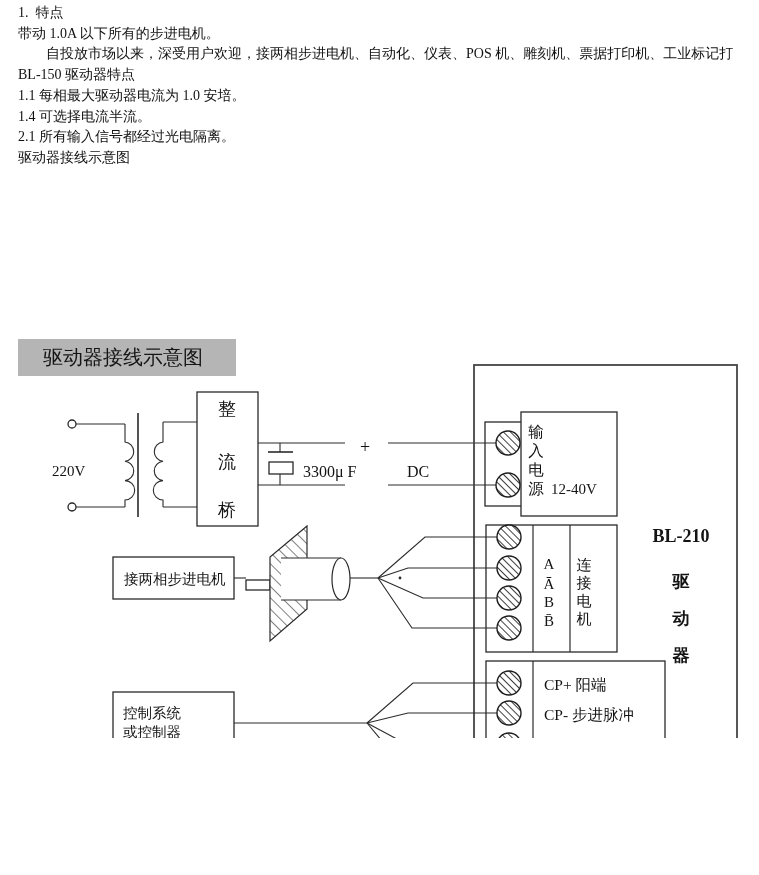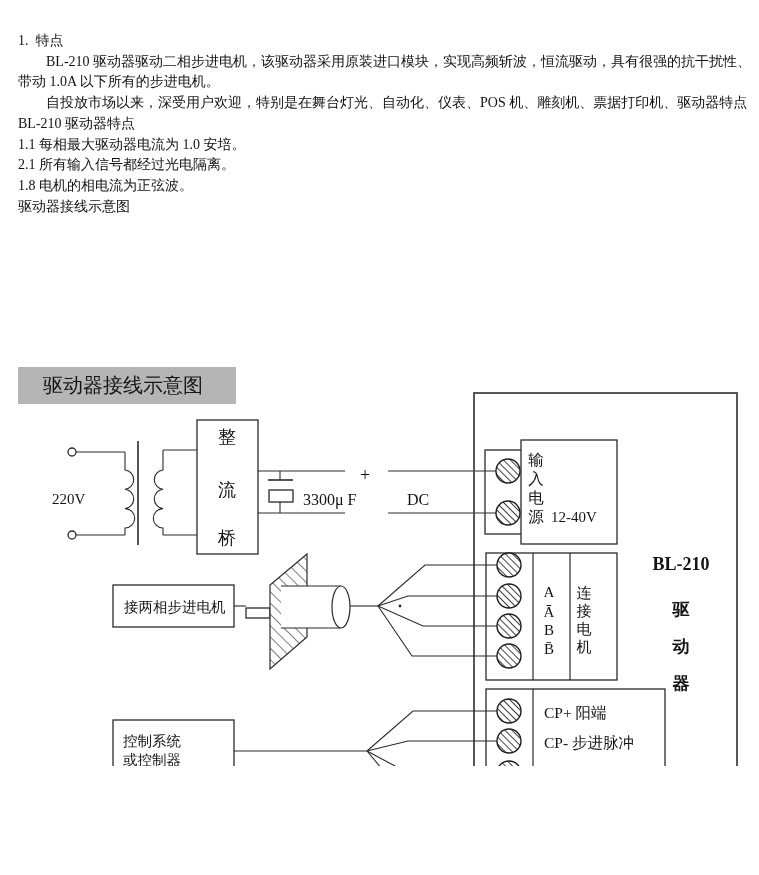--- a/index.html
+++ b/index.html
@@ -1,43 +1,42 @@
 <!DOCTYPE html>
 <html><head>
 <meta charset="utf-8">
 <style>
   html,body{margin:0;padding:0;background:#ffffff;}
   .page{position:relative;width:759px;height:738px;background:#ffffff;overflow:hidden;
-        font-family:"Liberation Serif","DejaVu Serif",serif;color:#111;margin-top:28px;}
+        font-family:"Liberation Serif","DejaVu Serif",serif;color:#111;}
   .doc{position:absolute;left:18px;top:3px;width:740px;font-size:14px;line-height:20.7px;}
   .doc .ln{white-space:pre;}
   .fig-title{position:absolute;left:18px;top:339px;width:218px;height:37px;background:#b5b5b5;
              box-sizing:border-box;padding-left:25px;font-size:20px;line-height:37px;color:#151515;}
   svg.diagram{position:absolute;left:0;top:0;}
   svg text{font-family:"Liberation Serif","DejaVu Serif",serif;fill:#141414;}
   .wire{stroke:#2a2a2a;stroke-width:1.1;fill:none;}
   .boxln{stroke:#2a2a2a;stroke-width:1.3;fill:#ffffff;}
   .boxln2{stroke:#2a2a2a;stroke-width:1.3;fill:none;}
   .outer{stroke:#454545;stroke-width:1.8;fill:none;}
   .term{stroke:#1d1d1d;stroke-width:1.4;}
 </style>
 </head>
 <body>
 
 <div class="page">
 
   <div class="doc">
     <div class="ln">1.  特点</div>
-    <div class="ln">　　BL-210 驱动器驱动二相步进电机，该驱动器采用原装进口模块，实现高频斩波，恒流驱动，具有很强的抗干扰性、</div>
     <div class="ln">带动 1.0A 以下所有的步进电机。</div>
-    <div class="ln">　　自投放市场以来，深受用户欢迎，特别是在舞台灯光、自动化、仪表、POS 机、雕刻机、票据打印机、驱动器特点</div>
-    <div class="ln">BL-210 驱动器特点</div>
+    <div class="ln">　　自投放市场以来，深受用户欢迎，接两相步进电机、自动化、仪表、POS 机、雕刻机、票据打印机、工业标记打</div>
+    <div class="ln">BL-150 驱动器特点</div>
     <div class="ln">1.1 每相最大驱动器电流为 1.0 安培。</div>
+    <div class="ln">1.4 可选择电流半流。</div>
     <div class="ln">2.1 所有输入信号都经过光电隔离。</div>
-    <div class="ln">1.8 电机的相电流为正弦波。</div>
     <div class="ln">驱动器接线示意图</div>
   </div>
 
   <div class="fig-title">
     <span>驱动器接线示意图</span>
   </div>
 
   <svg class="diagram" width="759" height="875" viewBox="0 0 759 875">
     <defs>
       <pattern id="hatch" patternUnits="userSpaceOnUse" width="5" height="5" patternTransform="rotate(-45)">

